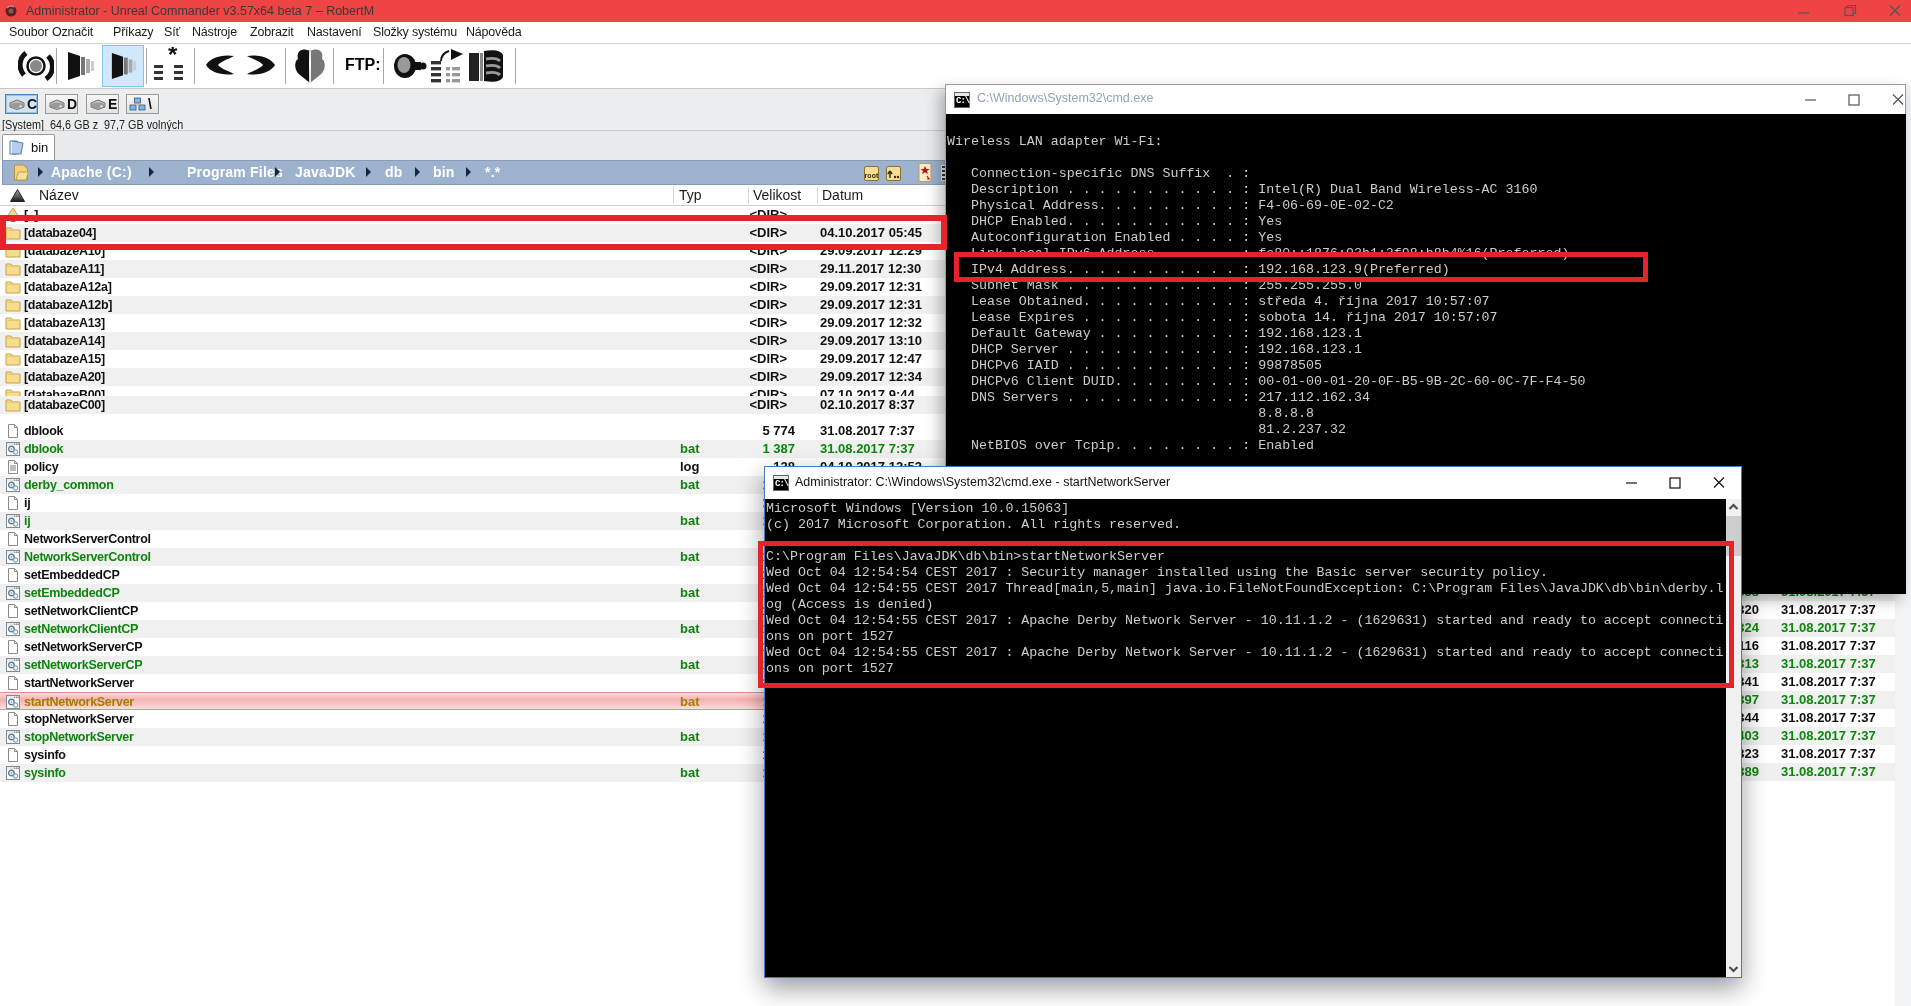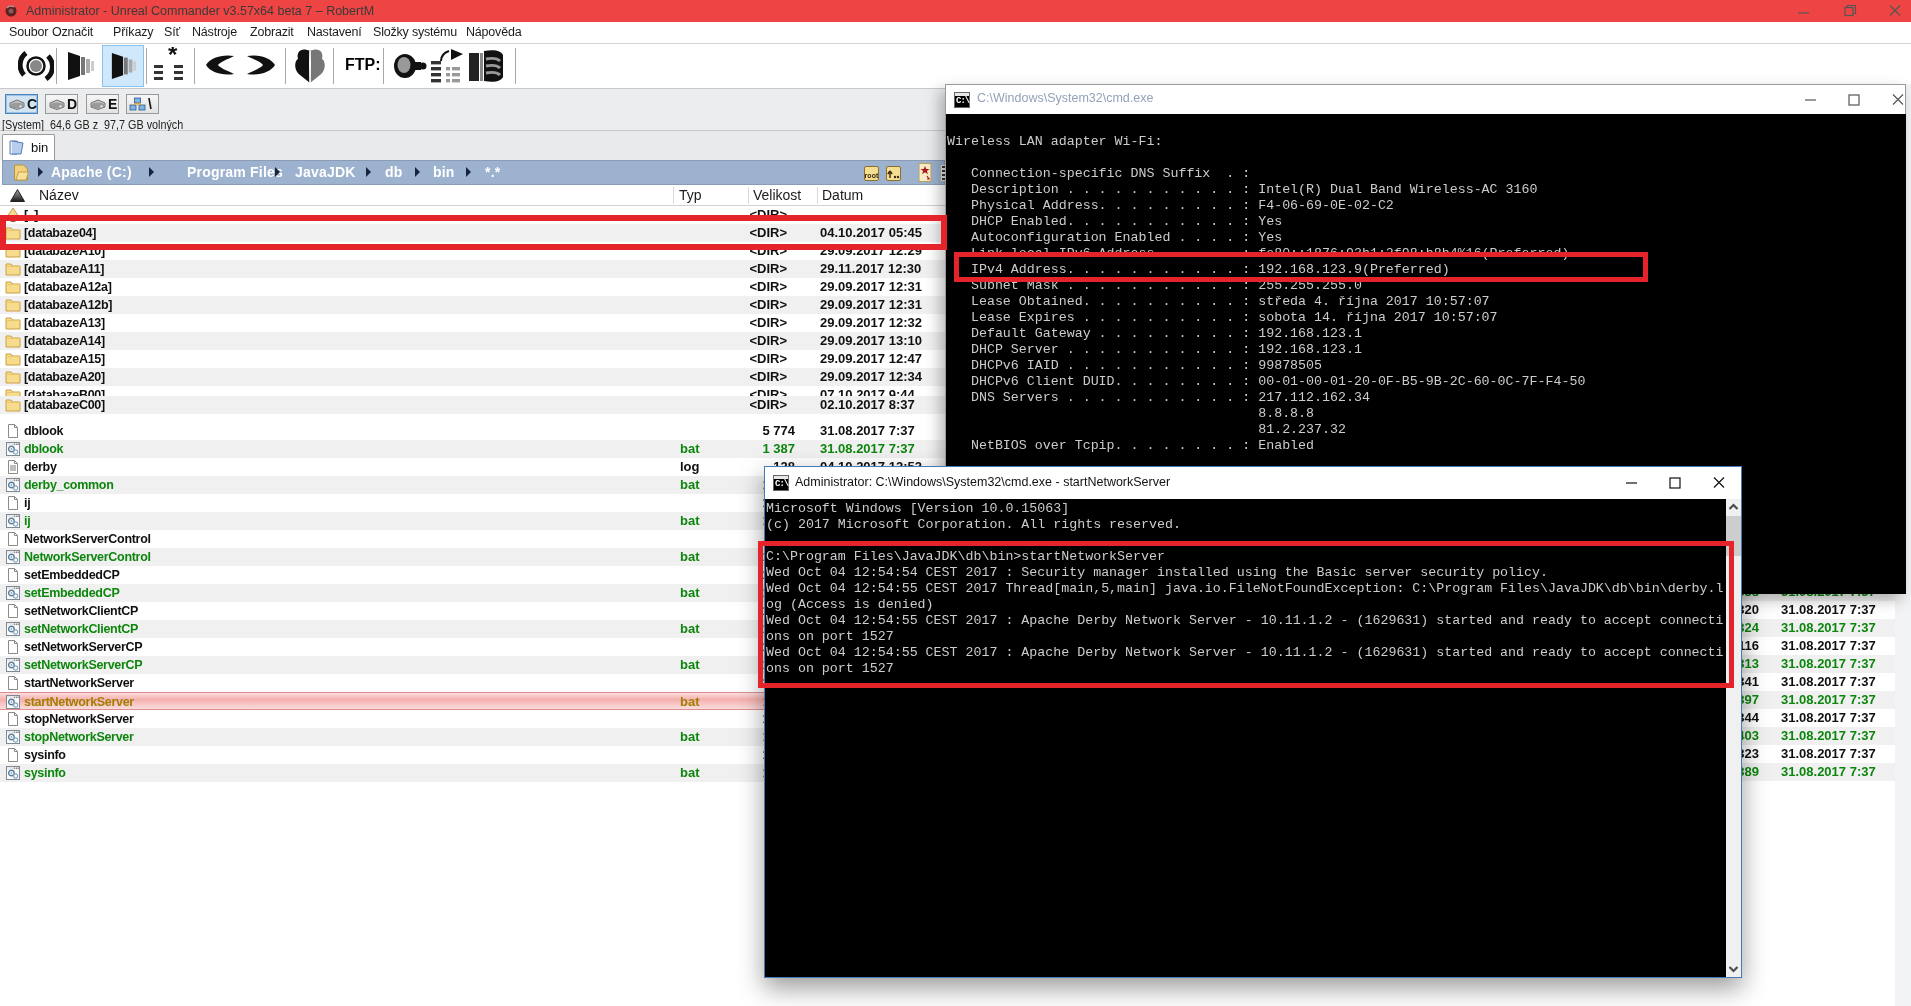--- a/index.html
+++ b/index.html
@@ -433,21 +433,21 @@
     <span class="ty grn">bat</span>
     <span class="sz grn">1 387</span>
     <span class="dt grn">31.08.2017 7:37</span>
   </div>
 <div class="row rw" style="top:458px">
     <span class="ic"><svg width="16" height="16" viewBox="0 0 16 16">
         <path d="M3.5 1.5 h6 l3 3 v10 h-9 z" fill="#fff" stroke="#8a8a8a" stroke-width="1"></path>
         <path d="M9.5 1.5 v3 h3" fill="none" stroke="#8a8a8a" stroke-width="1"></path>
         <path d="M5 7 h6 M5 9 h6 M5 11 h6" stroke="#7a7a7a" stroke-width="1"></path>
       </svg></span>
-    <span class="nm">derby</span>
+    <span class="nm">policy</span>
     <span class="ty">log</span>
     <span class="sz">128</span>
     <span class="dt">04.10.2017 12:52</span>
   </div>
 <div class="row rg" style="top:476px">
     <span class="ic"><svg width="16" height="16" viewBox="0 0 16 16">
         <rect x="1.5" y="1.5" width="13" height="13" fill="#fdfdfd" stroke="#808a94" stroke-width="1"></rect>
         <rect x="2" y="2" width="12" height="2.4" fill="#e9e9e9"></rect>
         <circle cx="9.5" cy="3.2" r="0.7" fill="#777"></circle>
         <circle cx="11.5" cy="3.2" r="0.7" fill="#777"></circle>

